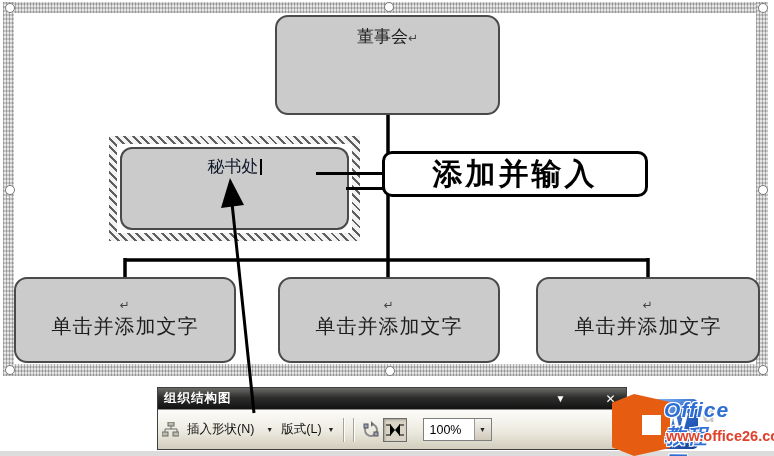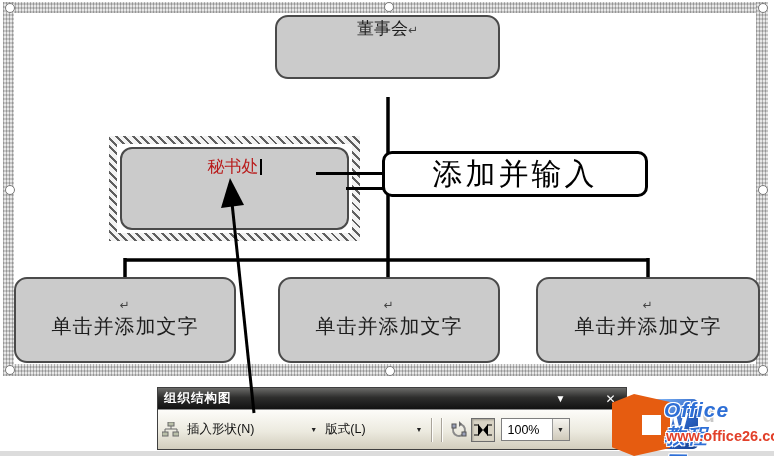--- a/index.html
+++ b/index.html
@@ -15,68 +15,68 @@
   .hs-top{left:3px;top:2px;width:764px;height:11px;}
   .hs-bottom{left:3px;top:364px;width:764px;height:12px;}
   .hs-left{left:3px;top:2px;width:11px;height:374px;}
   .hs-right{left:756px;top:2px;width:12px;height:374px;}
   .handle{position:absolute;width:8px;height:8px;border-radius:50%;
     background:#ffffff;border:1px solid #7a7a7a;z-index:2;}
 
   
   .obox{position:absolute;background:#cbcbcb;border:2.5px solid #4a4a4a;
     border-radius:13px;z-index:4;box-sizing:border-box;color:#1d1d1d;}
-  .root-box{left:275px;top:15px;width:225px;height:64px;
-    text-align:center;font-size:17px;}
+  .root-box{left:275px;top:15px;width:225px;height:100px;
+    text-align:center;padding-top:8px;font-size:17px;}
   .sub-box{top:277px;width:222px;height:86px;display:flex;flex-direction:column;
     align-items:center;justify-content:center;font-size:20px;letter-spacing:1px;}
   .sub-box .pmark{font-size:12px;color:#444;line-height:10px;margin-bottom:3px;}
   .pmark-inline{font-size:12px;color:#444;}
 
   
   .edit-hatch{position:absolute;left:109px;top:136px;width:251px;height:105px;z-index:4;
     background:repeating-linear-gradient(45deg,#5f5f5f 0 2px,#f3f3f3 2px 6px);}
   .edit-hatch .inner-white{position:absolute;left:8px;top:8px;right:8px;bottom:8px;background:#ffffff;}
   .assistant-box{position:absolute;left:3px;top:3px;right:3px;bottom:3px;
     background:#cbcbcb;border:2.5px solid #4a4a4a;border-radius:12px;
-    text-align:center;padding-top:6px;font-size:17px;color:#b91c1c;box-sizing:border-box;}
+    text-align:center;padding-top:6px;font-size:17px;color:#0f172a;box-sizing:border-box;}
   .text-cursor{display:inline-block;width:2px;height:16px;background:#000;
     vertical-align:-3px;margin-left:1px;}
 
   
   .callout{position:absolute;left:382px;top:151px;width:266px;height:46px;z-index:6;
     background:#ffffff;border:3.5px solid #000;border-radius:10px;box-sizing:border-box;
     display:flex;align-items:center;justify-content:center;
-    font-size:30px;font-weight:400;letter-spacing:3px;color:#000;text-align:right;}
+    font-size:30px;font-weight:700;letter-spacing:3px;color:#000;text-align:right;}
 
   svg.layer{position:absolute;left:0;top:0;z-index:3;}
   svg.layer-top{z-index:7;}
   svg.arrow-layer{position:absolute;left:0;top:0;z-index:20;}
 
   
   .toolbar{position:absolute;left:157px;top:387px;width:470px;height:63px;z-index:10;
     border:1px solid #3f3f3f;background:#e9e5da;box-sizing:border-box;}
   .tb-title{height:21px;background:linear-gradient(180deg,#6a6a68 0,#2e2e2d 45%,#121212 100%);
     display:flex;align-items:center;color:#fff;font-size:12.5px;font-weight:bold;
     padding:0 6px;letter-spacing:1px;gap:32px;}
   .tb-title .spacer{flex:1;}
   .tb-title .tbtn{color:#fff;font-size:10px;width:18px;text-align:center;cursor:default;}
   .tb-title .tclose{font-size:12px;font-weight:bold;}
   .tb-row{height:39px;background:linear-gradient(180deg,#fdfcf9 0,#eceadf 55%,#d2cdbd 100%);
     display:flex;align-items:center;padding:0 4px;font-size:12.5px;color:#111;
     border-top:1px solid #8c8c8c;}
-  .tb-item{display:flex;align-items:center;padding:3px 4px;white-space:nowrap;gap:44px;}
+  .tb-item{display:flex;align-items:center;padding:3px 4px;white-space:nowrap;}
   .dd-arrow{font-size:7px;color:#222;margin-left:6px;}
   .tb-sep{width:1px;height:24px;background:#a9a49a;border-right:1px solid #fdfdfb;margin:0 4px;}
   .icon16{width:17px;height:15px;margin-right:4px;}
   .tb-iconbtn{width:24px;height:24px;display:flex;align-items:center;justify-content:center;}
   .tb-iconbtn.pressed{border:1px solid #6d6d6d;background:#d9d4c5;
     box-shadow:inset 1px 1px 2px rgba(0,0,0,.25);box-sizing:border-box;}
   .zoom-combo{display:flex;align-items:center;height:21px;border:1px solid #7f7f7f;
-    background:#fff;margin-left:6px;}
+    background:#fff;margin-left:16px;}
   .zoom-value{width:44px;padding-left:6px;font-size:12.5px;color:#000;}
   .zoom-drop{width:16px;height:100%;display:flex;align-items:center;justify-content:center;
     background:linear-gradient(180deg,#f6f4ef,#cfc9ba);border-left:1px solid #9a9a9a;
     font-size:7px;color:#222;}
 
   
   .watermark{position:absolute;z-index:30;}
   .wm-ghost{position:absolute;left:652px;top:404px;font-size:20px;color:#9a9a9a;opacity:.55;
     font-weight:bold;letter-spacing:4px;}
   .wm-wtile{position:absolute;left:648px;top:399px;width:50px;height:50px;border-radius:5px;

